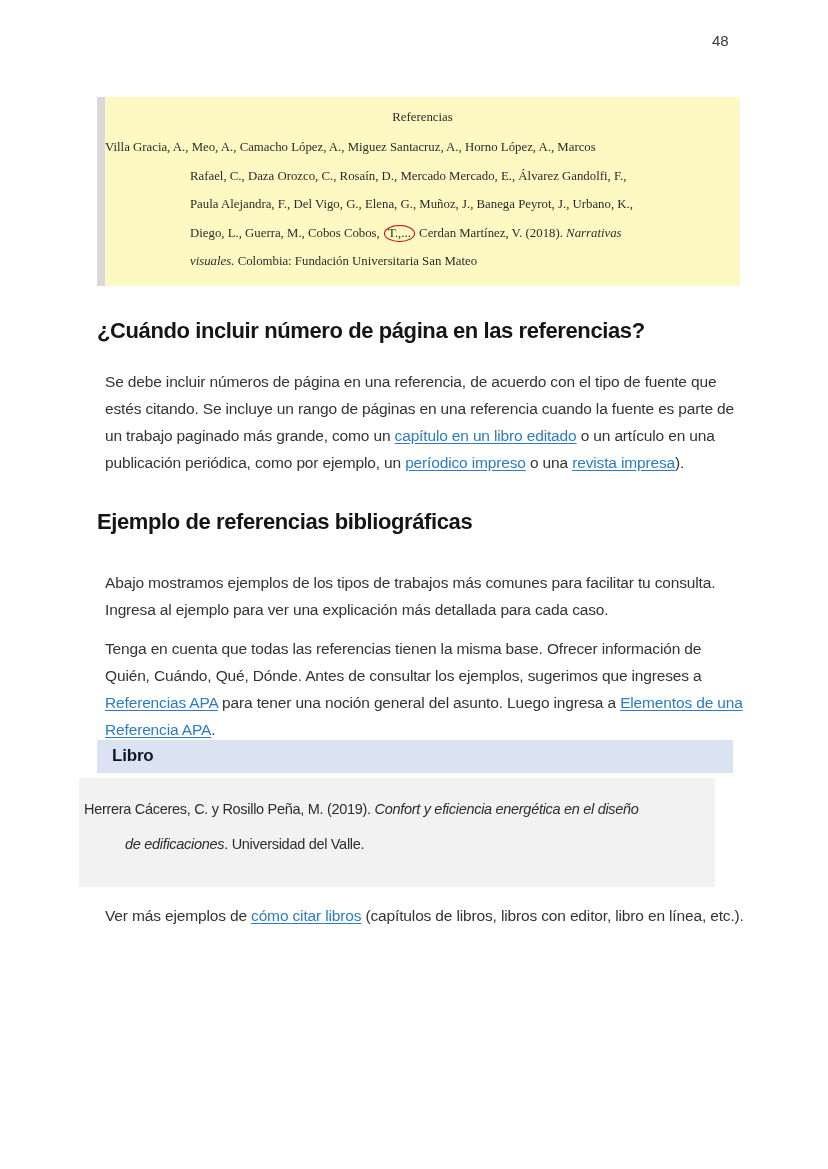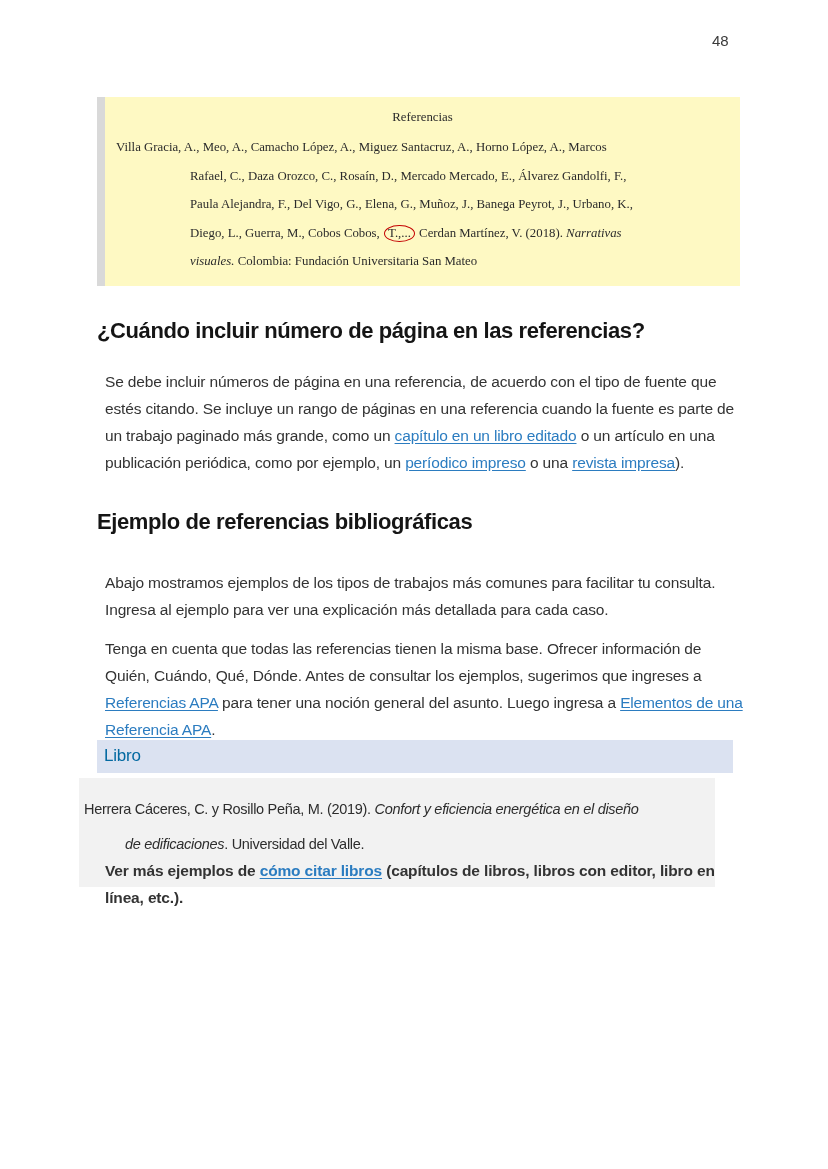--- a/index.html
+++ b/index.html
@@ -24,21 +24,21 @@
     position:absolute;left:0;top:0;width:8px;height:189px;
     background:var(--screenshot_bar,#d9d9d9);
   }
   .shot-body{
     position:absolute;left:8px;top:0;width:635px;height:189px;
     font-family:"Liberation Serif","DejaVu Serif",serif;
     font-size:12.8px;color:#2b2b2b;
   }
   .shot-title{ text-align:center;padding-top:13px; }
   .shot-line{ white-space:nowrap;line-height:28.6px; }
-  .shot-line.first{ margin-top:8px;margin-left:11px; }
+  .shot-line.first{ margin-top:8px; }
   .shot-line.hang{ padding-left:85px; }
   .shot-line .it, .ex-line .it{ font-style:italic; }
   .circled{
     display:inline-block;
     border:1.6px solid var(--circle_red,#c40000);
     border-radius:50%;
     padding:0 3px 1px 3px;margin:0 1px;
     line-height:14px;
   }
   h1{
@@ -48,34 +48,34 @@
   }
   .h1a{ top:307px;margin-top:11px; }
   .h1b{ top:509px; }
   .para{
     position:absolute;left:97px;width:640px;margin:8px;
     font-size:15.5px;line-height:27px;letter-spacing:-0.15px;color:var(--text,#333);
   }
   .p1{ top:360px; }
   .p2{ top:561px; }
   .p3{ top:627px; }
-  .p4{ top:849px;font-weight:bold; }
+  .p4{ top:894px; }
   a.link{
     color:var(--link,#2b7cc0);
     text-decoration:underline;
     text-underline-offset:2px;
     cursor:pointer;
   }
   .libro-band{
     position:absolute;left:97px;top:740px;width:636px;height:33px;
     background:var(--band_bg,#dbe2f1);
   }
   .libro-band .label{
-    display:block;padding:6px 0 0 7px;
-    font-size:17px;font-weight:400;color:#0369a1;letter-spacing:-0.2px;
+    display:block;padding:6px 0 0 15px;
+    font-size:17px;font-weight:700;color:#0f172a;letter-spacing:-0.2px;
   }
   .example-block{
     position:absolute;left:79px;top:778px;width:636px;height:109px;
     background:var(--example_bg,#f2f2f2);
   }
   .ex-line{
     white-space:nowrap;font-size:14.5px;letter-spacing:-0.3px;color:#2d2d2d;
   }
   .ex-line.l1{ padding:23px 0 0 5px; }
   .ex-line.l2{ padding:19px 0 0 46px; }

